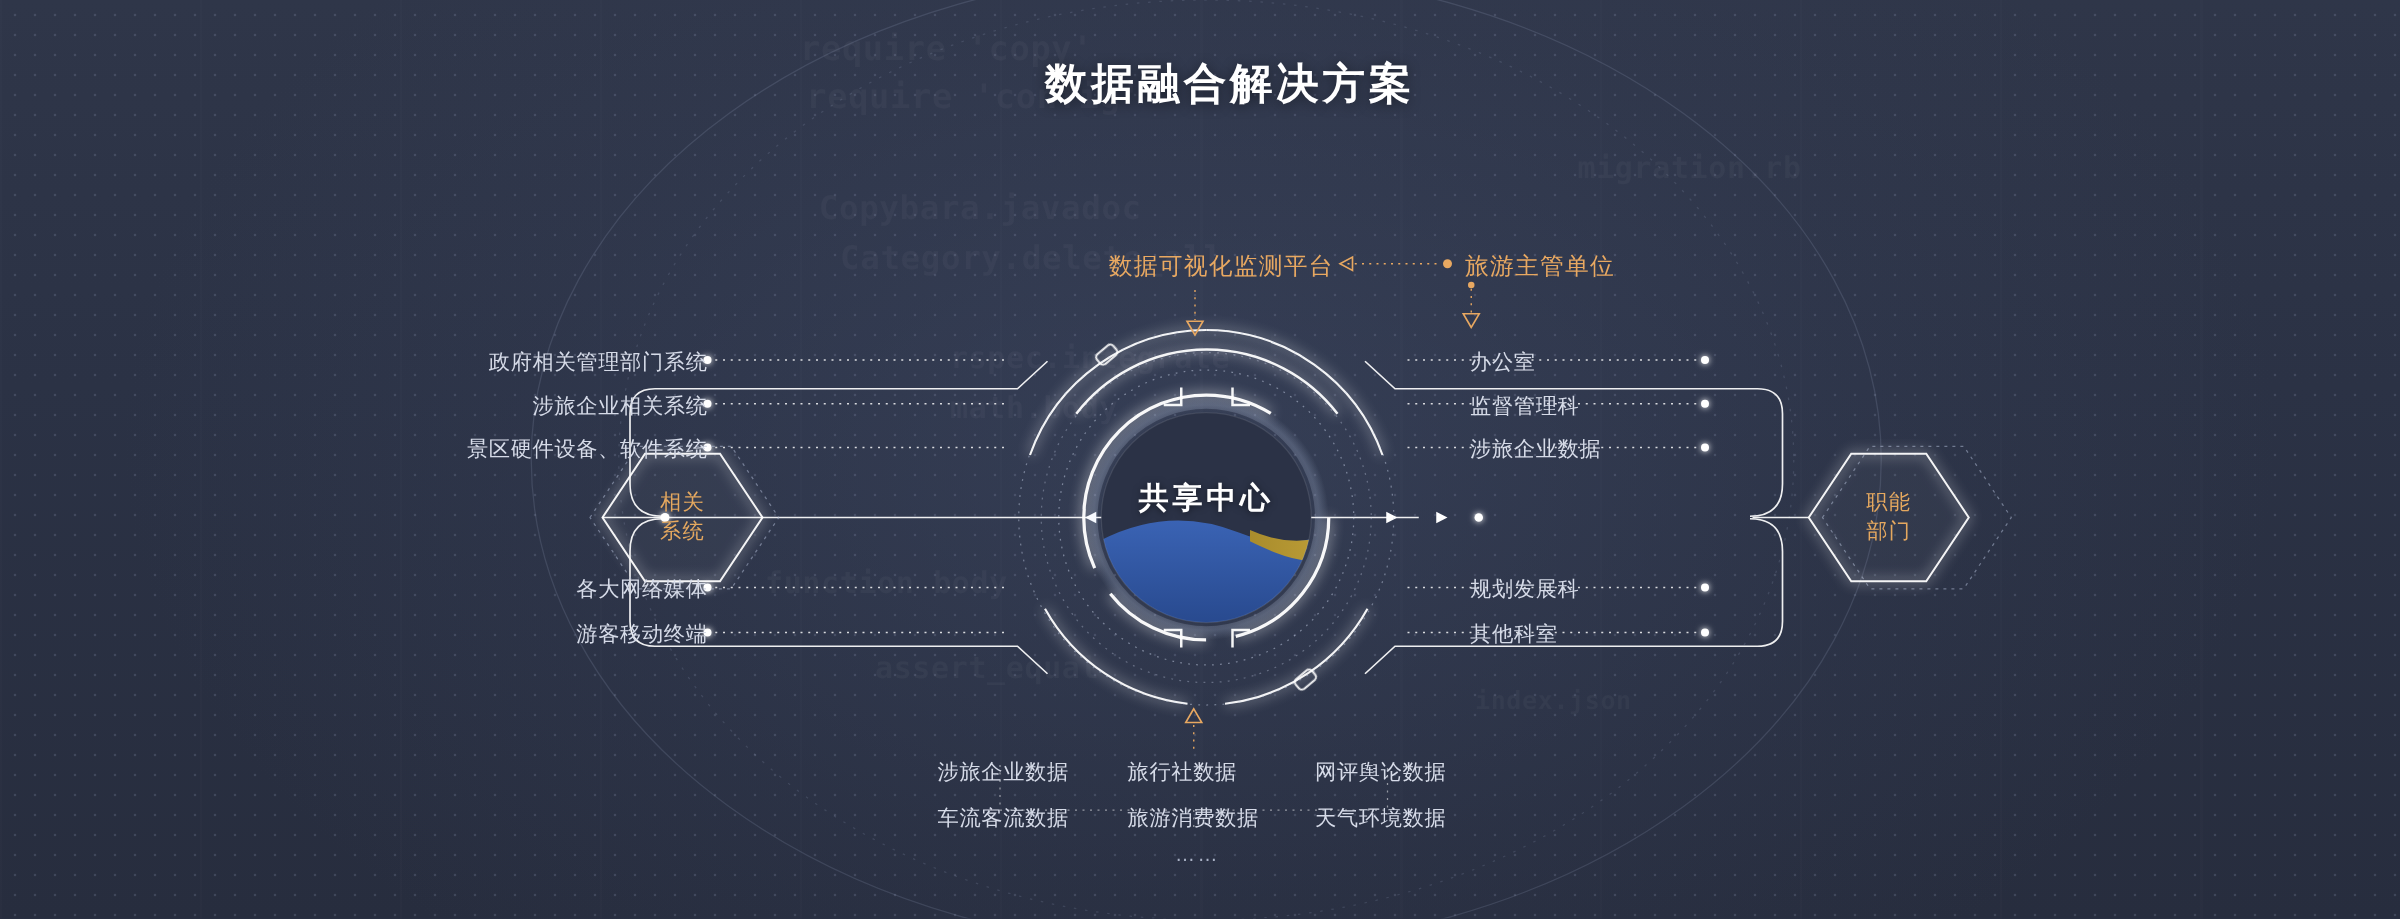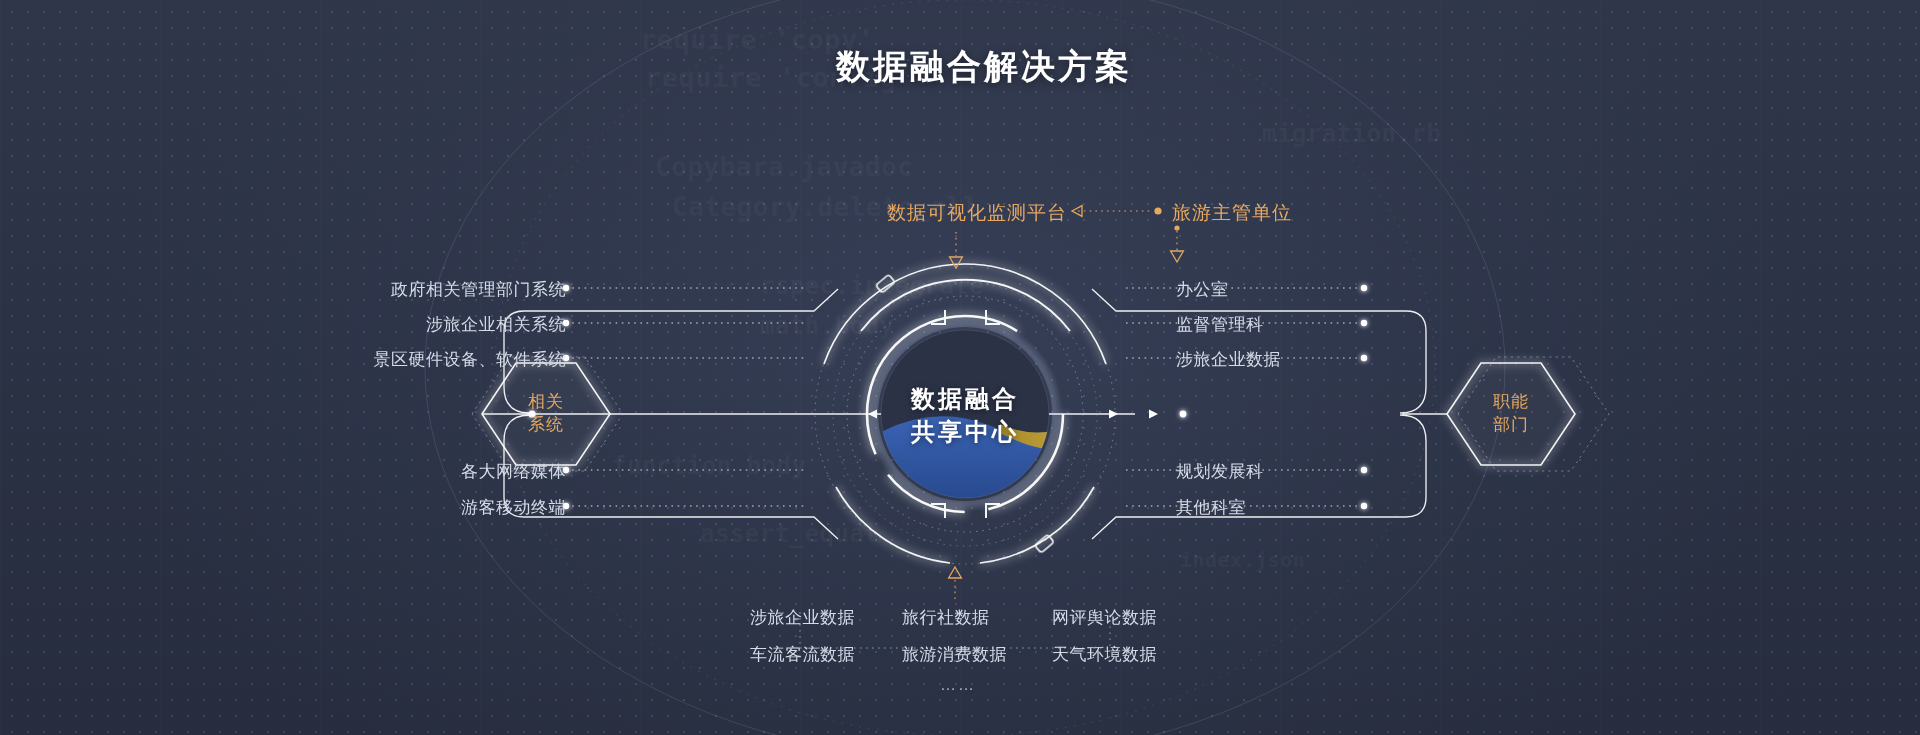--- a/index.html
+++ b/index.html
@@ -284,16 +284,15 @@
   <div class="hexlbl" style="left:486px;top:390px;">
     <div>相关</div>
     <div>系统</div>
   </div>
   <div class="hexlbl" style="left:1451px;top:390px;">
     <div>职能</div>
     <div>部门</div>
   </div>
 
   <div id="centerText">
-    <div>数据融合</div>
     <div>共享中心</div>
   </div>
 </div>
 
 </body></html>

